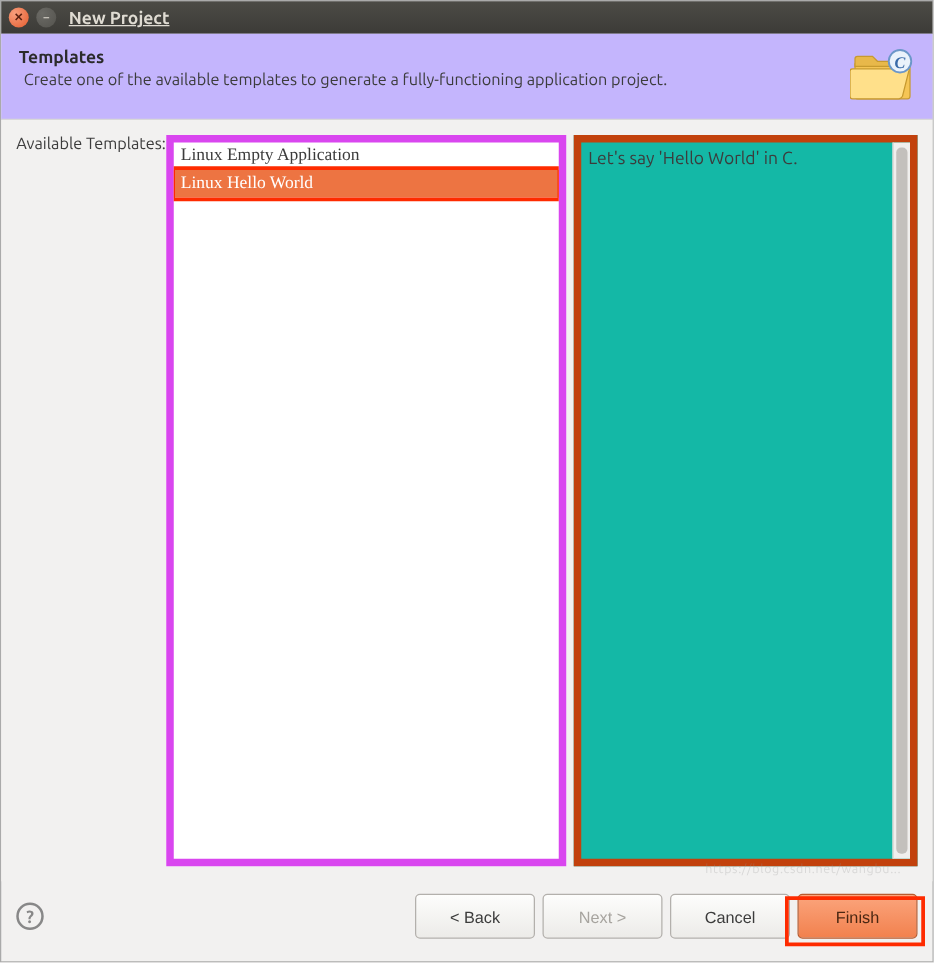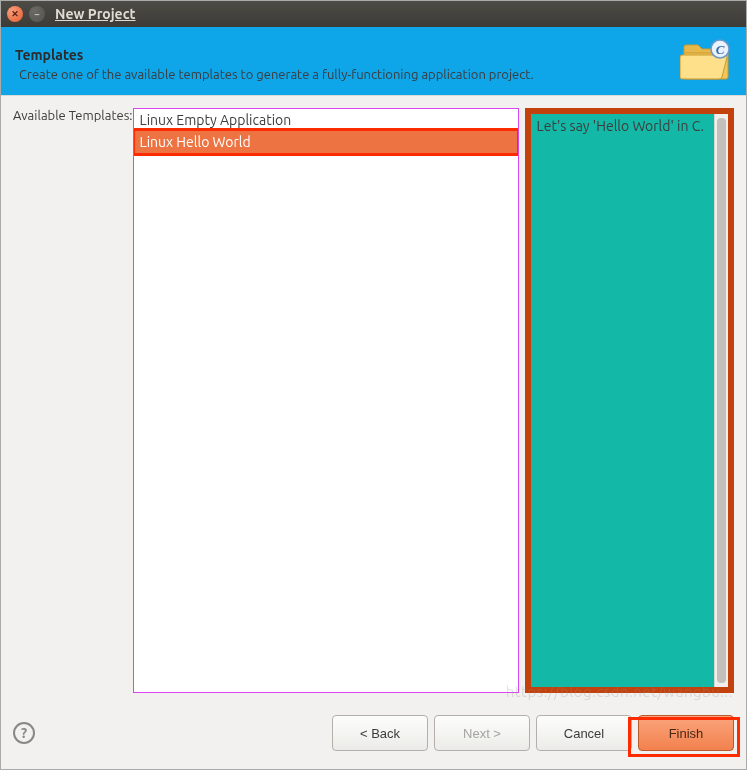--- a/index.html
+++ b/index.html
@@ -51,24 +51,24 @@
     }
     .min-btn {
       background: radial-gradient(circle at 30% 30%, #6b6a65, #54534e);
       color: #c8c4bb;
     }
     .titlebar-title {
       margin-left: 4px;
       text-decoration: underline;
     }
     .banner {
-      background: #0ea5e9;
+      background: #c4b5fd;
       padding: 10px 14px 14px 14px;
       display: flex;
-      align-items: flex-end;
+      align-items: flex-start;
       border-bottom: 1px solid #d8d8d8;
     }
     .banner-text {
       flex: 1;
     }
     .banner-title {
       font-weight: bold;
       font-size: 14px;
       color: #2b2b2b;
       margin-bottom: 4px;
@@ -93,25 +93,26 @@
     .avail-label {
       margin-bottom: 4px;
       font-size: 13px;
     }
     .panes {
       flex: 1;
       display: flex;
       gap: 6px;
     }
     .list-pane {
-      width: 386px;
-      border: 1px solid #d946ef;
+      width: 320px;
+      border: 6px solid #d946ef;
       background: #fff;
       position: relative;
       overflow: hidden;
+      font-family: Liberation Serif, serif;
     }
     .list-item {
       padding: 3px 6px;
       font-size: 14px;
       cursor: default;
     }
     .list-item.selected {
       background: #ed7442;
       color: #fff;
     }
@@ -195,24 +196,24 @@
       position: absolute;
       right: 6px;
       bottom: 12px;
       width: 112px;
       height: 40px;
       border: 3px solid #fe2b00;
       pointer-events: none;
     }
     .watermark {
       position: absolute;
-      right: 14px;
+      right: 26px;
       bottom: 70px;
       color: rgba(150,150,150,0.28);
-      font-size: 15px;
+      font-size: 10px;
       letter-spacing: 0.5px;
       pointer-events: none;
       margin-top: 29px;
     }
   </style>
 </head>
 <body>
 
 <div class="window">
 

